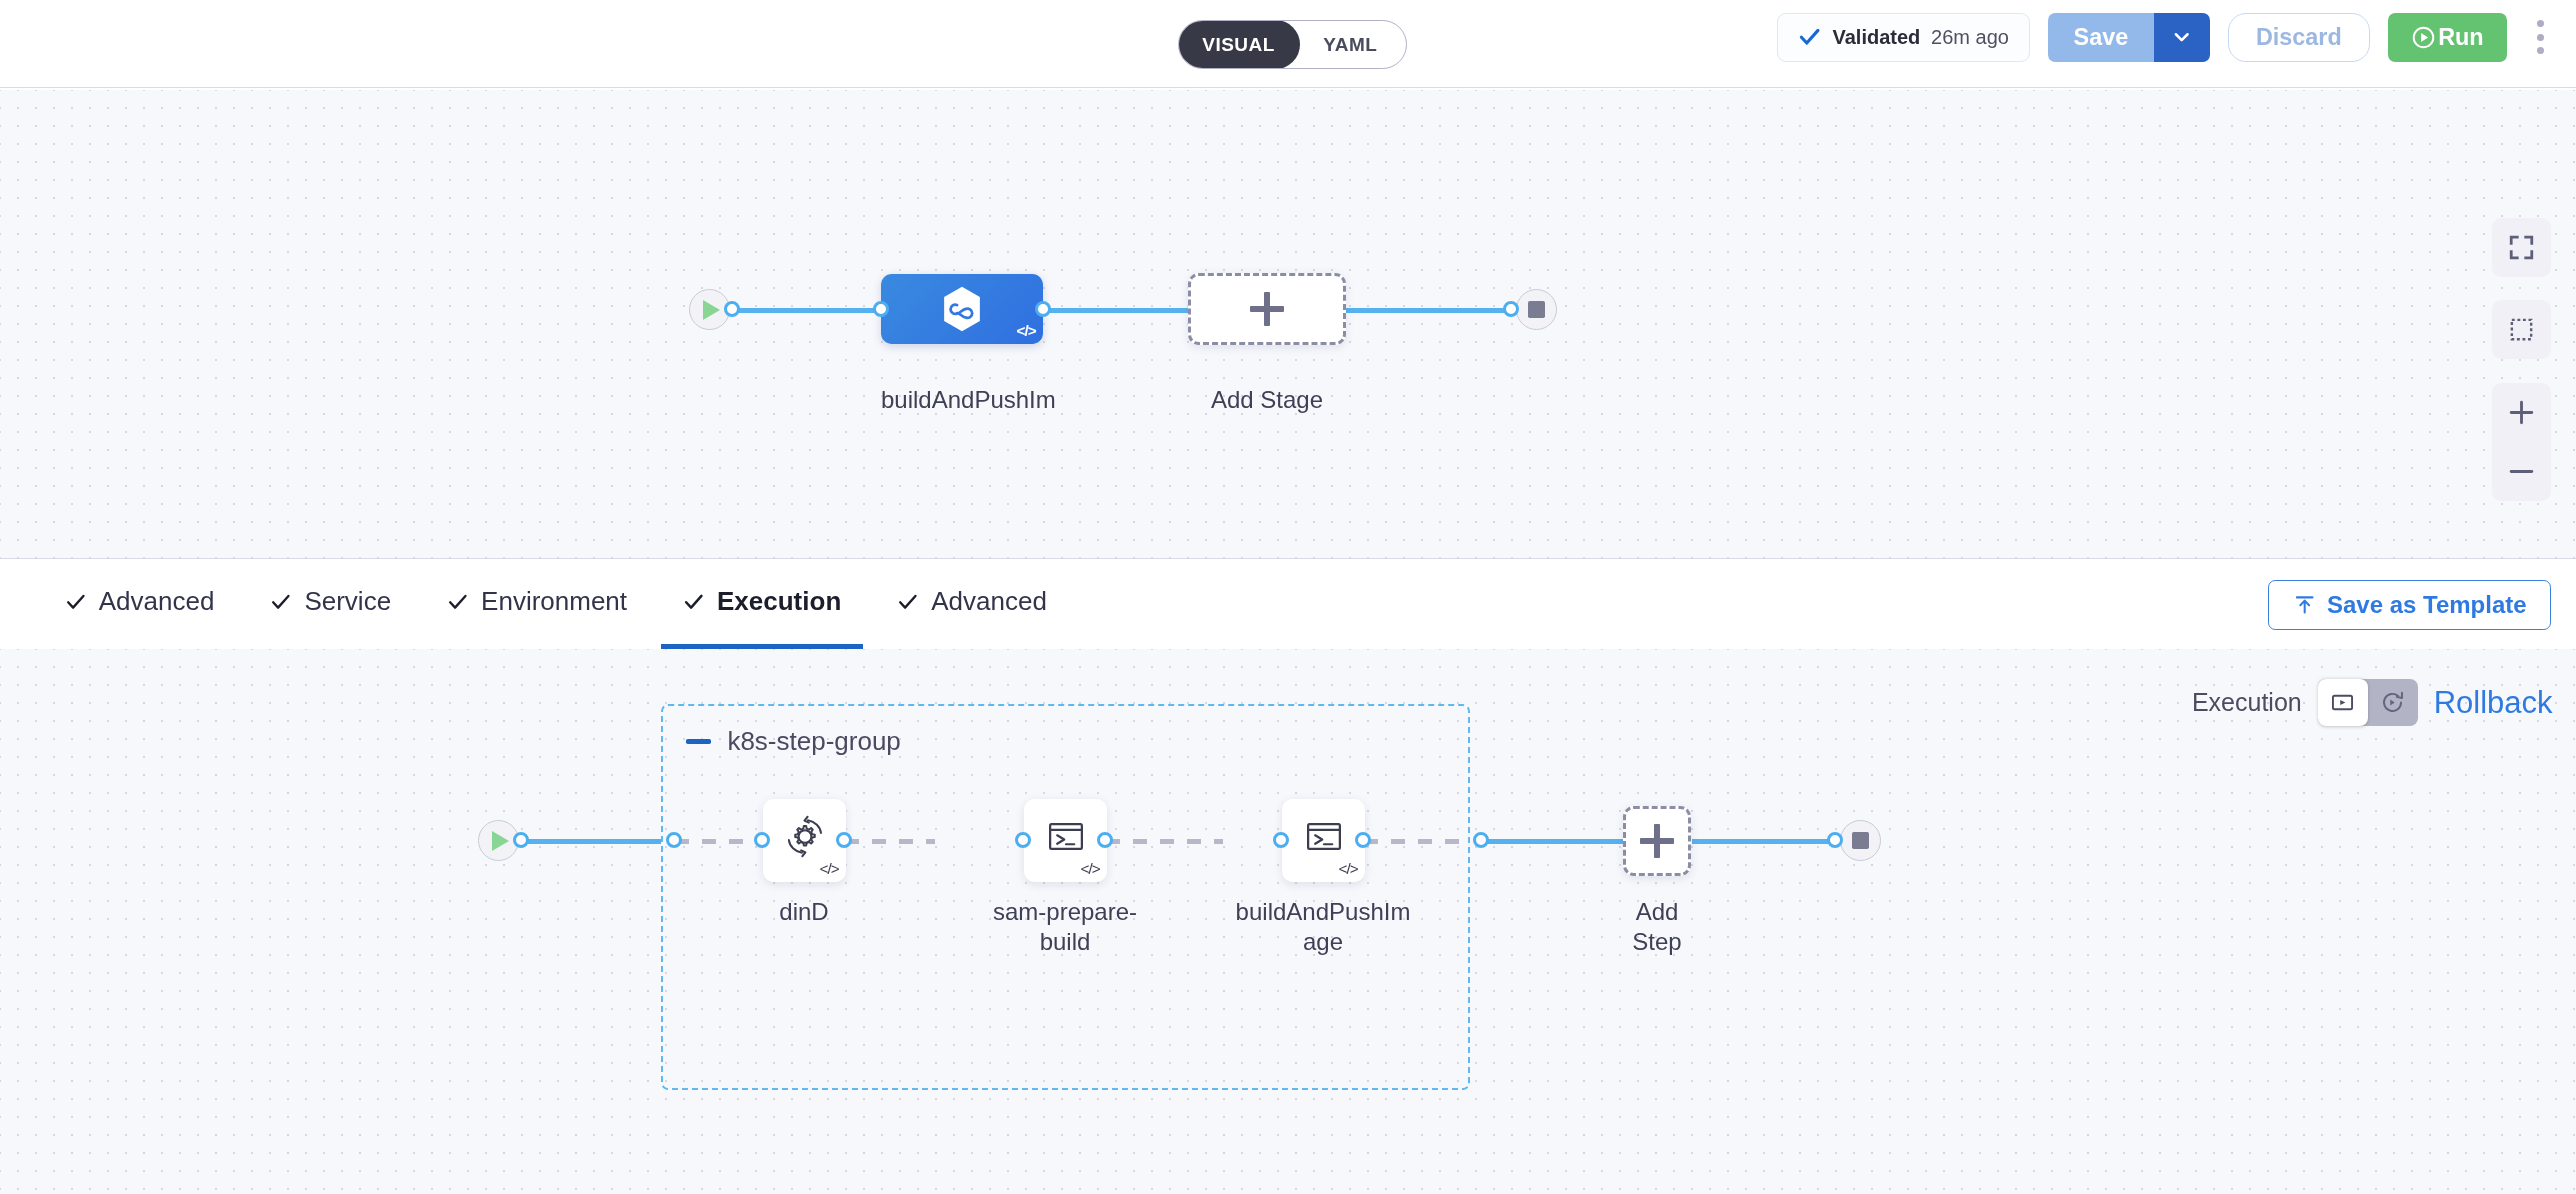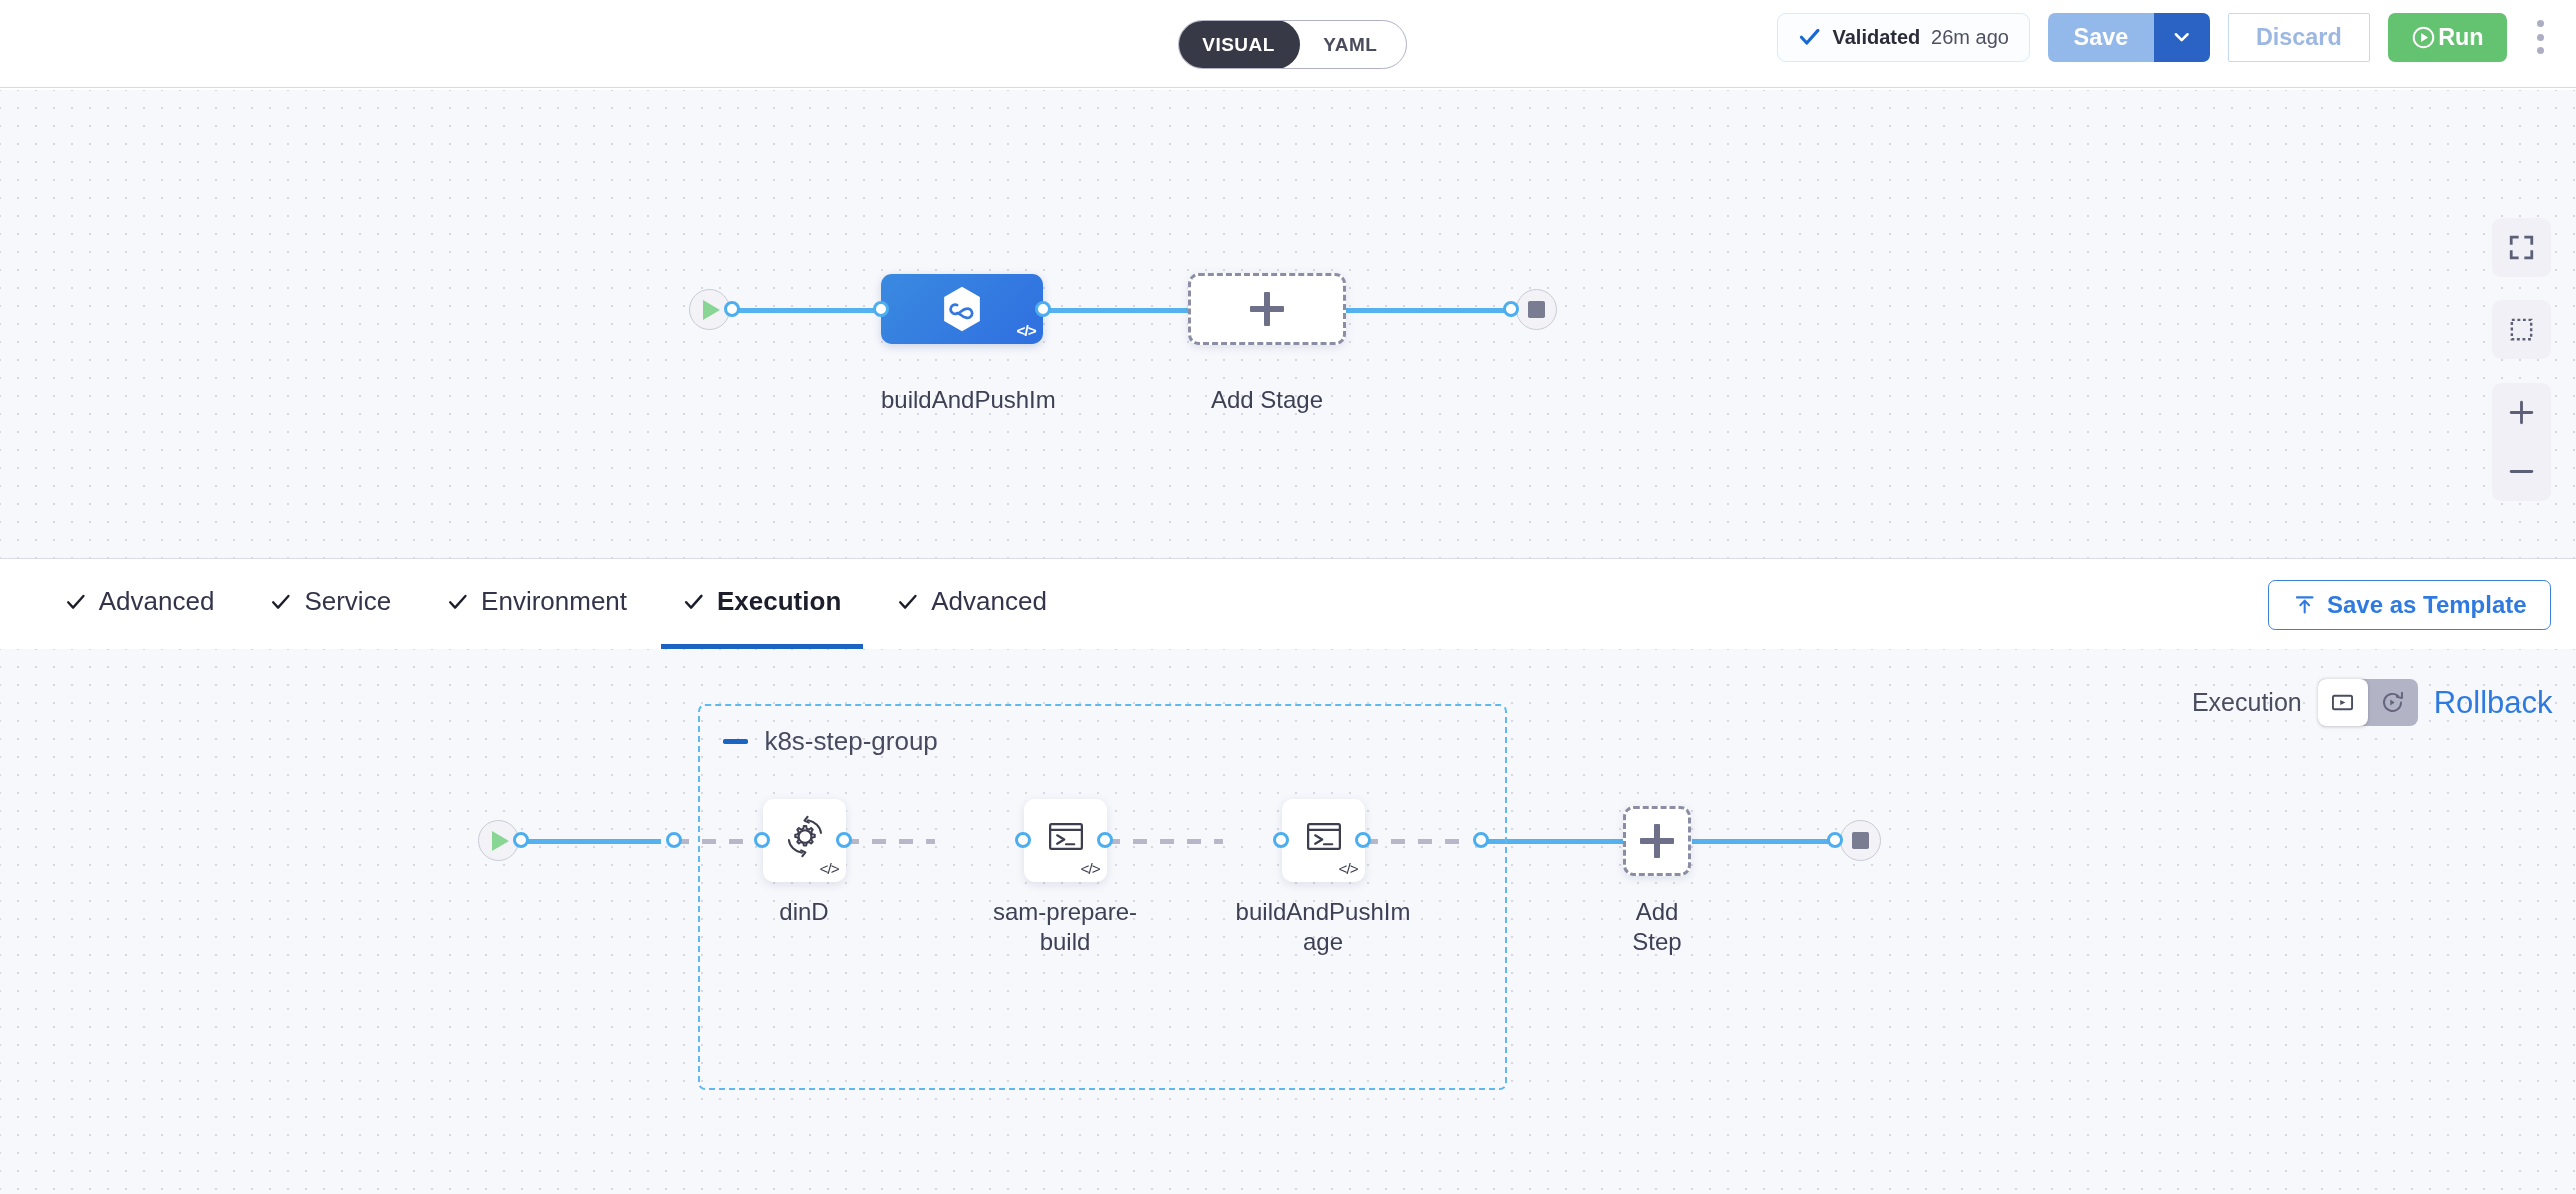--- a/index.html
+++ b/index.html
@@ -70,21 +70,21 @@
     font-size: 23.4px; font-weight: bold;
     display: flex; align-items: center; justify-content: center;
     width: 106px; cursor: pointer;
   }
   .save-caret {
     background: #2b63c4; width: 56px;
     display: flex; align-items: center; justify-content: center; cursor: pointer;
   }
   .btn-discard {
     height: 49px; padding: 0 27px;
-    border: 1.8px solid #c5d9f4; border-radius: 2px; background: #fff;
+    border: 1.8px solid #c5d9f4; border-radius: 18px; background: #fff;
     color: #9cb8e2; font-size: 23.4px; font-weight: bold;
     display: flex; align-items: center; cursor: pointer;
   }
   .btn-run {
     height: 49px; padding: 0 23.4px;
     background: #64c370; border-radius: 7.2px;
     color: #fff; font-size: 23.4px; font-weight: bold;
     display: flex; align-items: center; gap: 2px; cursor: pointer;
   }
   .run-play { width: 25px; height: 25px; display:block; }
@@ -405,21 +405,21 @@
   </div>
 
   <div class="canvas" id="step-canvas">
 
     <div class="term" style="left:478px; top:171px;">
       <div class="term-play"></div>
     </div>
     <div class="dot" style="left:513px; top:183px;"></div>
     <div class="link" style="left:522px; top:190px; width:139px;"></div>
 
-    <div class="step-group" style="left:698px; top:55px; width:809px; height:386px;">
+    <div class="step-group" style="left:661px; top:55px; width:809px; height:386px;">
       <div class="sg-header">
         <div class="sg-collapse"></div>
         <div class="sg-title">k8s-step-group</div>
       </div>
     </div>
 
     <div class="dot" style="left:666px; top:183px;"></div>
     <div class="link-dashed" style="left:675px; top:190px; width:81px;"></div>
 
     <div class="dot" style="left:754px; top:183px;"></div>

